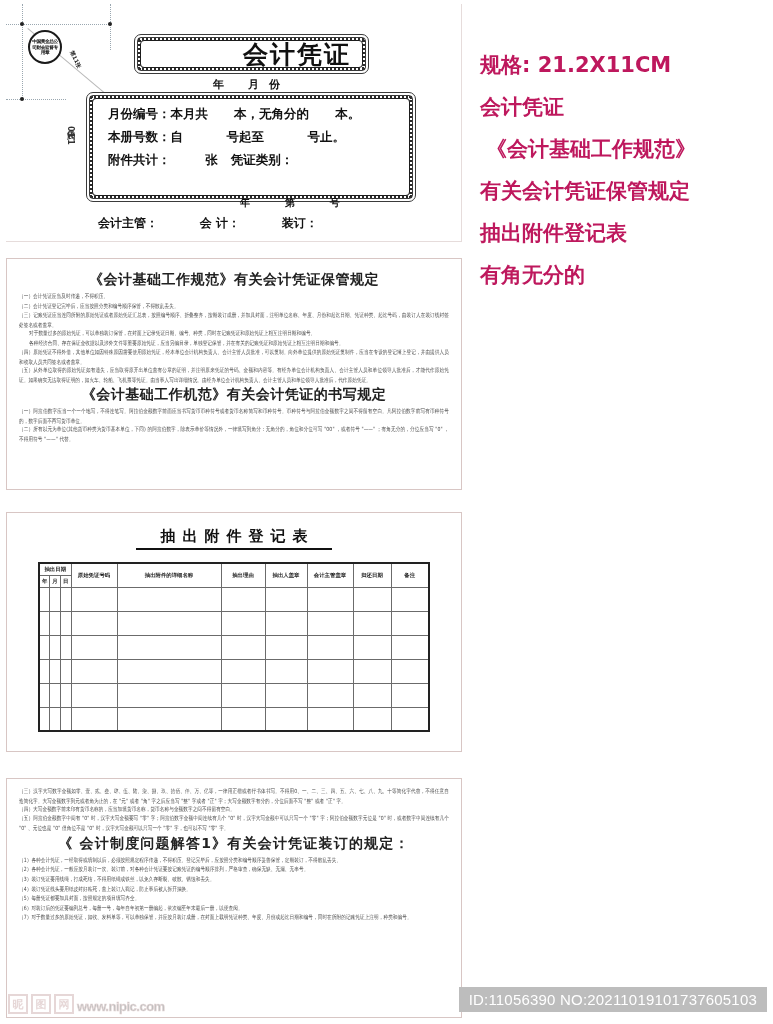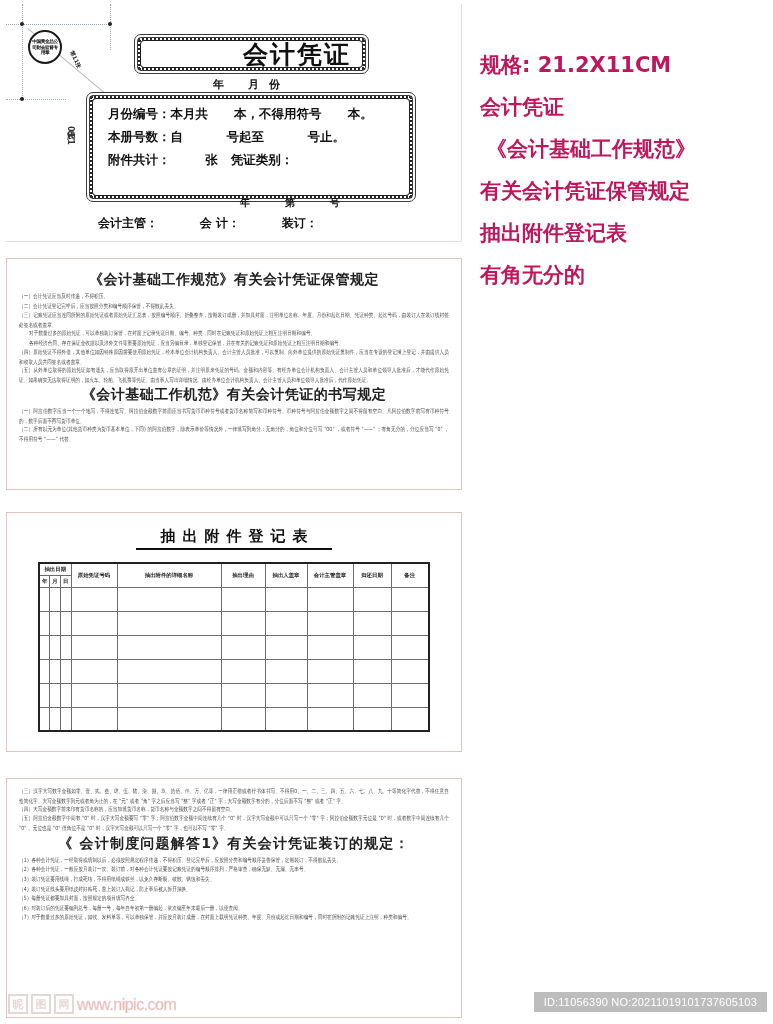--- a/index.html
+++ b/index.html
@@ -213,21 +213,21 @@
     font-family: "DejaVu Sans", sans-serif;
   }
   .cap-line.ind { padding-left: 6px; }
 
   
   #footer-id {
     position: absolute;
     right: 6px; bottom: 12px;
     background: #bdbdbd;
     color: #ffffff;
-    font-size: 11px;
+    font-size: 15px;
     padding: 4px 10px;
     letter-spacing: 0.2px;
     font-family: "Liberation Sans", sans-serif;
   }
   #watermark {
     position: absolute;
     left: 8px; bottom: 10px;
     display: flex; align-items: flex-end; gap: 3px;
     opacity: 0.45;
     pointer-events: none;
@@ -235,23 +235,23 @@
   .wm-box {
     width: 20px; height: 20px;
     border: 2px solid #c9a7a7;
     color: #c9a7a7;
     font-size: 11px;
     font-weight: 700;
     display:flex; align-items:center; justify-content:center;
     font-family: "DejaVu Sans", sans-serif;
   }
   #wm-url {
-    color: #ef4444;
-    font-size: 16px;
-    font-weight: 400;
+    color: #737373;
+    font-size: 13px;
+    font-weight: 700;
     -webkit-text-stroke: 0.6px #c9a7a7;
     letter-spacing: -0.5px;
     font-family: "Liberation Sans", sans-serif;
   }
 </style>
 </head>
 <body>
 
 <div class="panel" id="panel-voucher">
   <div class="voucher-sheet">
@@ -272,21 +272,21 @@
 
     <div class="bead-box" id="title-box">
       <div class="bead-inner"></div>
       <div id="title-text">会计凭证</div>
     </div>
 
     <div id="ym-line">年    月份</div>
 
     <div class="bead-box" id="form-box">
       <div class="bead-inner"></div>
-      <div class="form-line" id="fl1">月份编号：本月共      本，不得用符号      本。</div>
+      <div class="form-line" id="fl1">月份编号：本月共      本，无角分的      本。</div>
       <div class="form-line" id="fl2">本册号数：自          号起至          号止。</div>
       <div class="form-line" id="fl3">附件共计：        张   凭证类别：</div>
       <div class="form-line" id="fl4">年      第      号</div>
     </div>
 
     <div id="sign-line">会计主管：          会 计：          装订：</div>
     <div id="vert-code">凭式011</div>
   </div>
 </div>
 

